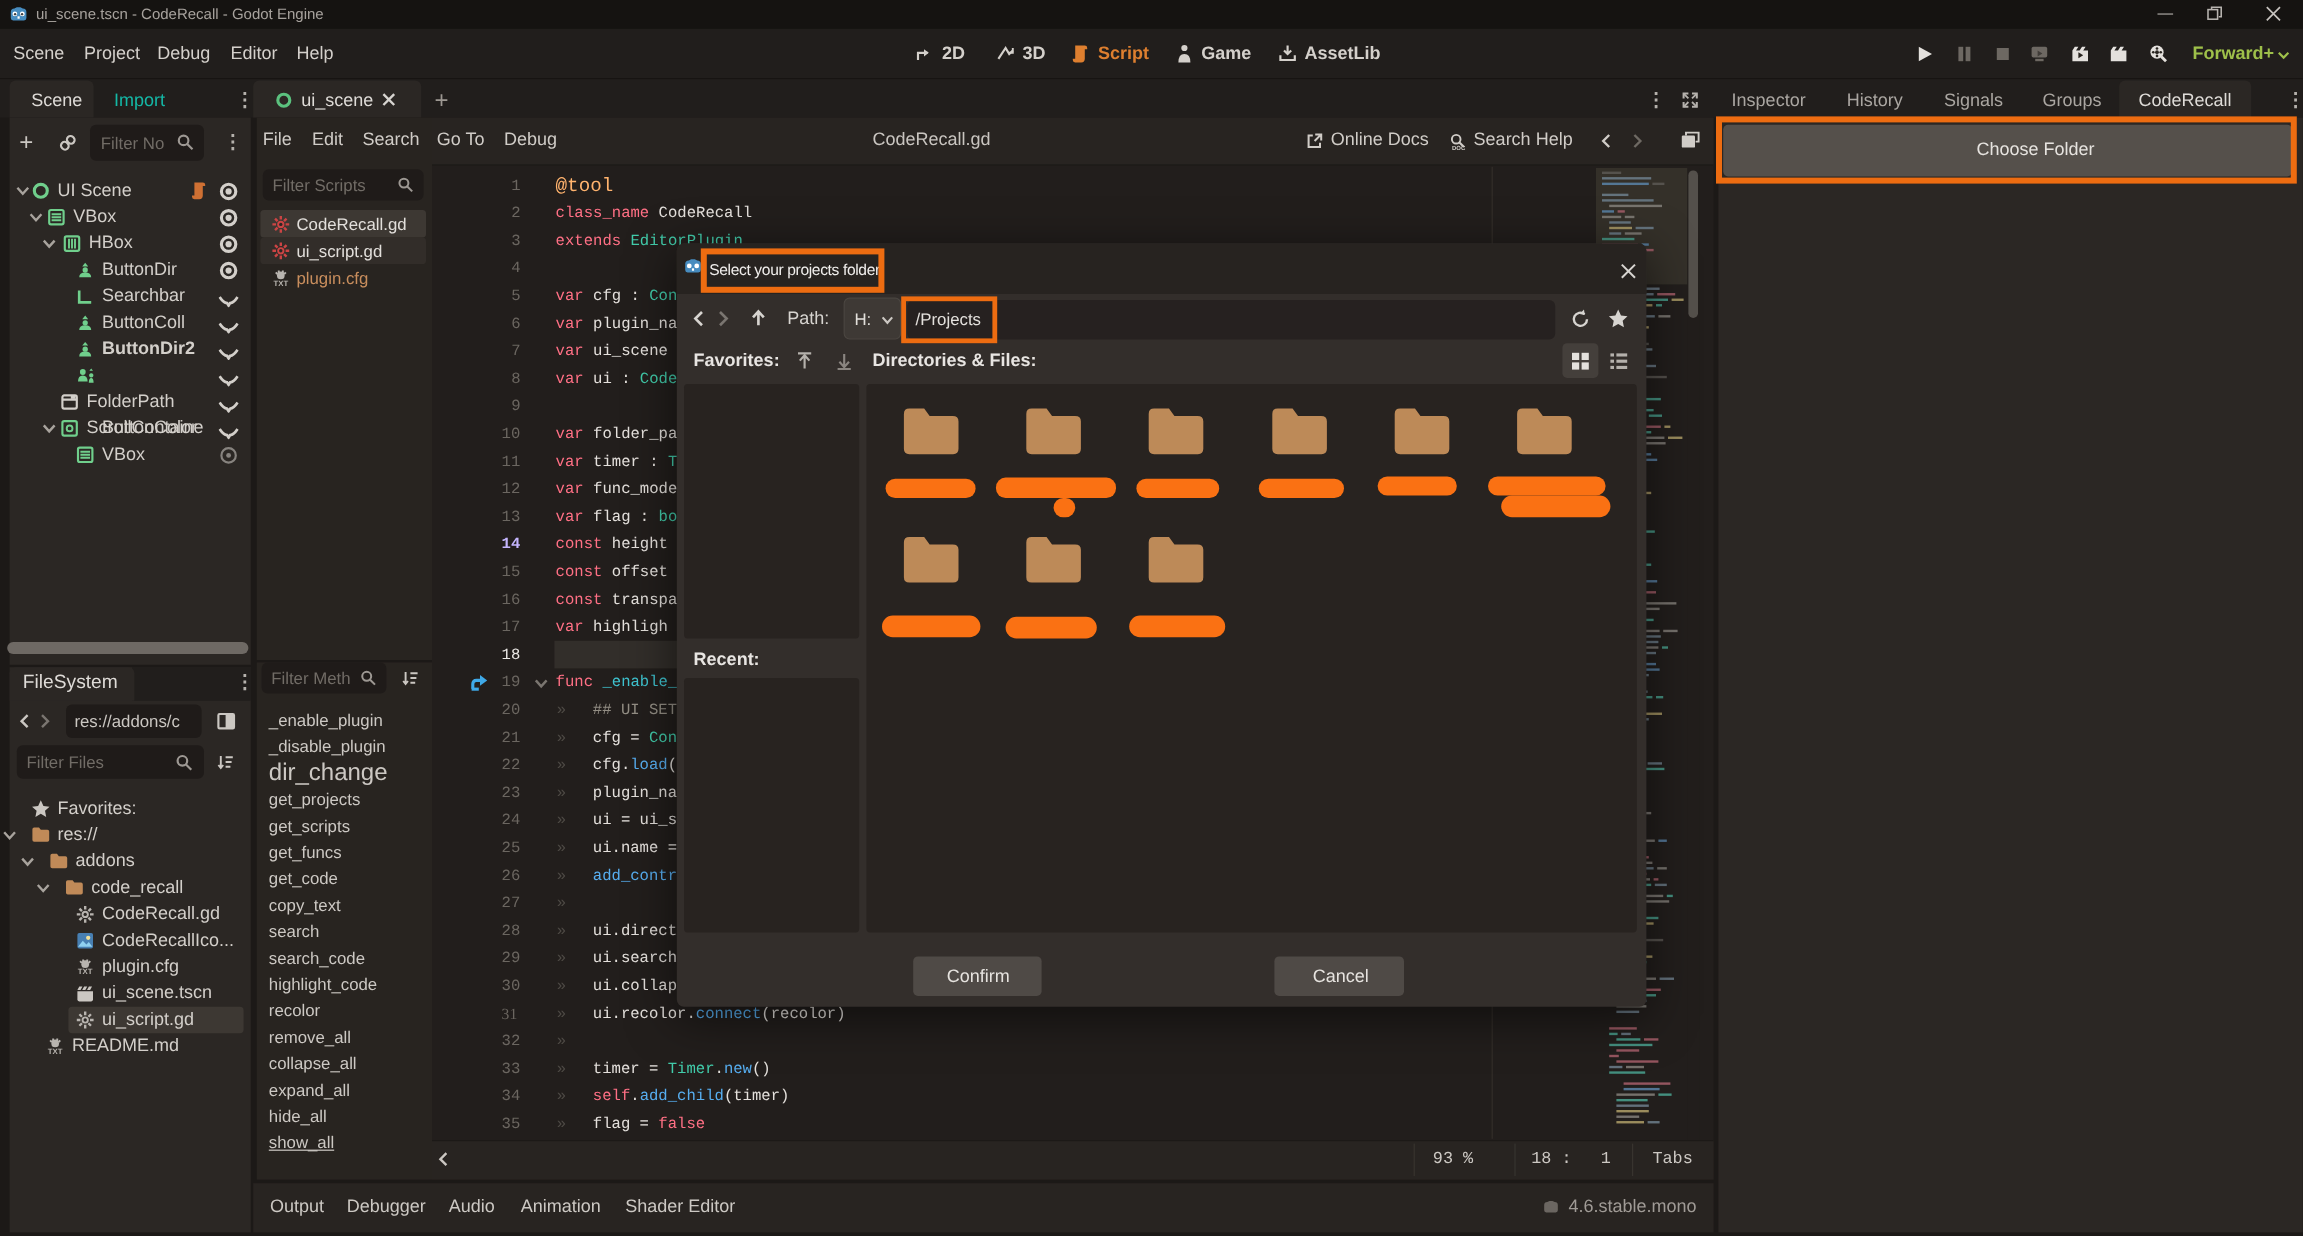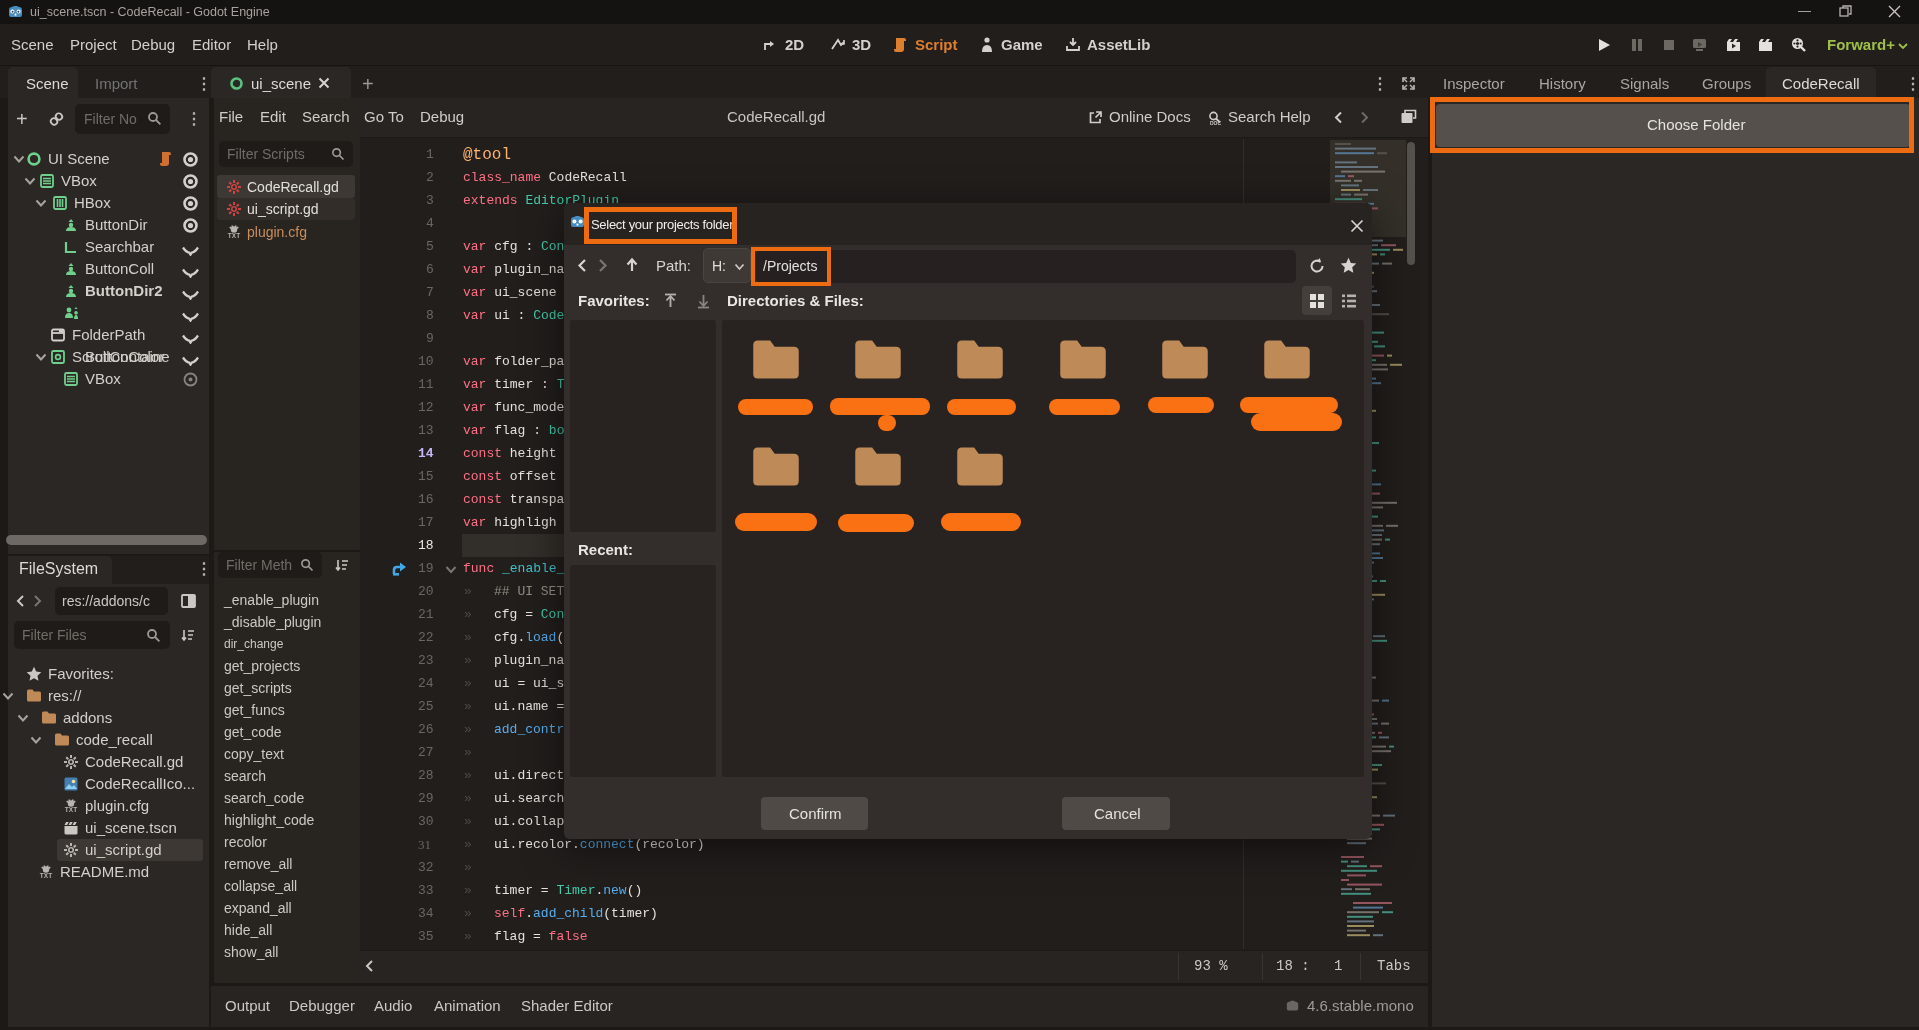--- a/index.html
+++ b/index.html
@@ -87,21 +87,21 @@
     <circle cx="10.6" cy="7.5" r="1.1" fill="#28241f"></circle>
     <path d="M11 11 L15 15" stroke="#e4e1dd" stroke-width="2.4"></path>
   </svg>
 <div class="abs" style="left:1827px;top:34px;font-size:15px;color:#9ec04a;font-weight:700;white-space:nowrap;line-height:22px;">Forward+</div>
 <svg class="abs" style="left:1897px;top:42px" width="12" height="8" viewBox="0 0 12 8">
     <path d="M2 2 L6 6 L10 2" fill="none" stroke="#9ec04a" stroke-width="1.8"></path>
   </svg>
 <div class="abs" style="left:0;top:66px;width:1919px;height:32px;background:#211e1c;"></div>
 <div class="abs" style="left:8px;top:67px;width:70px;height:31px;background:#2b2724;border-radius:5px 5px 0 0;"></div>
 <div class="abs" style="left:26px;top:73px;font-size:15px;color:#dedbd7;font-weight:400;white-space:nowrap;line-height:22px;">Scene</div>
-<div class="abs" style="left:95px;top:73px;font-size:15px;color:#737373;font-weight:400;white-space:nowrap;line-height:22px;">Import</div>
+<div class="abs" style="left:95px;top:73px;font-size:15px;color:#14b8a6;font-weight:400;white-space:nowrap;line-height:22px;">Import</div>
 <div class="abs" style="left:196px;top:72px;font-size:16px;color:#b5b1ac;font-weight:700;white-space:nowrap;line-height:24px;">⋮</div>
 <div class="abs" style="left:211px;top:67px;width:140px;height:31px;background:#2b2724;border-radius:5px 5px 0 0;"></div>
 <svg class="abs" style="left:229px;top:76px" width="15" height="15" viewBox="0 0 15 15">
     <circle cx="7.5" cy="7.5" r="5" fill="none" stroke="#5bc17e" stroke-width="2.6"></circle>
   </svg>
 <div class="abs" style="left:251px;top:73px;font-size:15px;color:#dedbd7;font-weight:400;white-space:nowrap;line-height:22px;">ui_scene</div>
 <svg class="abs" style="left:318px;top:77px" width="12" height="12" viewBox="0 0 12 12">
     <path d="M1.5 1.5 L10.5 10.5 M10.5 1.5 L1.5 10.5" stroke="#d7d4d0" stroke-width="2"></path>
   </svg>
 <div class="abs" style="left:362px;top:69px;font-size:20px;color:#9d9892;font-weight:400;white-space:nowrap;line-height:30px;">+</div>
@@ -383,35 +383,35 @@
 <svg class="abs" style="left:300px;top:558px" width="14" height="14" viewBox="0 0 15 15">
     <circle cx="6" cy="6" r="4" fill="none" stroke="#9d9893" stroke-width="1.8"></circle>
     <path d="M9 9 L13.4 13.4" stroke="#9d9893" stroke-width="1.8"></path>
   </svg>
 <svg class="abs" style="left:334px;top:558px" width="16" height="15" viewBox="0 0 16 15">
     <path d="M4 2 v10 M2 9.5 L4 12 L6 9.5" fill="none" stroke="#cbc7c2" stroke-width="1.6"></path>
     <path d="M8 3 h6 M8 7 h5 M8 11 h4" stroke="#cbc7c2" stroke-width="1.6"></path>
   </svg>
 <div class="abs" style="left:224px;top:590px;font-size:14px;color:#ccc8c3;font-weight:400;white-space:nowrap;line-height:21px;">_enable_plugin</div>
 <div class="abs" style="left:224px;top:612px;font-size:14px;color:#ccc8c3;font-weight:400;white-space:nowrap;line-height:21px;">_disable_plugin</div>
-<div class="abs" style="left:224px;top:634px;font-size:12px;color:#ccc8c3;font-weight:400;white-space:nowrap;line-height:21px;">dir_change</div>
+<div class="abs" style="left:224px;top:634px;font-size:20px;color:#ccc8c3;font-weight:400;white-space:nowrap;line-height:21px;">dir_change</div>
 <div class="abs" style="left:224px;top:656px;font-size:14px;color:#ccc8c3;font-weight:400;white-space:nowrap;line-height:21px;">get_projects</div>
 <div class="abs" style="left:224px;top:678px;font-size:14px;color:#ccc8c3;font-weight:400;white-space:nowrap;line-height:21px;">get_scripts</div>
 <div class="abs" style="left:224px;top:700px;font-size:14px;color:#ccc8c3;font-weight:400;white-space:nowrap;line-height:21px;">get_funcs</div>
 <div class="abs" style="left:224px;top:722px;font-size:14px;color:#ccc8c3;font-weight:400;white-space:nowrap;line-height:21px;">get_code</div>
 <div class="abs" style="left:224px;top:744px;font-size:14px;color:#ccc8c3;font-weight:400;white-space:nowrap;line-height:21px;">copy_text</div>
 <div class="abs" style="left:224px;top:766px;font-size:14px;color:#ccc8c3;font-weight:400;white-space:nowrap;line-height:21px;">search</div>
 <div class="abs" style="left:224px;top:788px;font-size:14px;color:#ccc8c3;font-weight:400;white-space:nowrap;line-height:21px;">search_code</div>
 <div class="abs" style="left:224px;top:810px;font-size:14px;color:#ccc8c3;font-weight:400;white-space:nowrap;line-height:21px;">highlight_code</div>
 <div class="abs" style="left:224px;top:832px;font-size:14px;color:#ccc8c3;font-weight:400;white-space:nowrap;line-height:21px;">recolor</div>
 <div class="abs" style="left:224px;top:854px;font-size:14px;color:#ccc8c3;font-weight:400;white-space:nowrap;line-height:21px;">remove_all</div>
 <div class="abs" style="left:224px;top:876px;font-size:14px;color:#ccc8c3;font-weight:400;white-space:nowrap;line-height:21px;">collapse_all</div>
 <div class="abs" style="left:224px;top:898px;font-size:14px;color:#ccc8c3;font-weight:400;white-space:nowrap;line-height:21px;">expand_all</div>
 <div class="abs" style="left:224px;top:920px;font-size:14px;color:#ccc8c3;font-weight:400;white-space:nowrap;line-height:21px;">hide_all</div>
-<div class="abs" style="left:224px;top:942px;font-size:14px;color:#ccc8c3;font-weight:400;white-space:nowrap;line-height:21px;">show_all</div>
+<div class="abs" style="left:224px;top:942px;font-size:14px;color:#ccc8c3;font-weight:400;white-space:nowrap;line-height:21px;text-decoration:underline;">show_all</div>
 <div class="abs" style="left:360px;top:98px;width:1068px;height:885px;background:#221e1c;"></div>
 <div class="abs" style="left:360px;top:98px;width:1068px;height:40px;background:#282421;border-bottom:1px solid #1c1917;"></div>
 <div class="abs" style="left:219px;top:106px;font-size:15px;color:#d0ccc7;font-weight:400;white-space:nowrap;line-height:22px;">File</div>
 <div class="abs" style="left:260px;top:106px;font-size:15px;color:#d0ccc7;font-weight:400;white-space:nowrap;line-height:22px;">Edit</div>
 <div class="abs" style="left:302px;top:106px;font-size:15px;color:#d0ccc7;font-weight:400;white-space:nowrap;line-height:22px;">Search</div>
 <div class="abs" style="left:364px;top:106px;font-size:15px;color:#d0ccc7;font-weight:400;white-space:nowrap;line-height:22px;">Go To</div>
 <div class="abs" style="left:420px;top:106px;font-size:15px;color:#d0ccc7;font-weight:400;white-space:nowrap;line-height:22px;">Debug</div>
 <div class="abs" style="left:727px;top:106px;font-size:15px;color:#c9c5c0;font-weight:400;white-space:nowrap;line-height:22px;">CodeRecall.gd</div>
 <svg class="abs" style="left:1088px;top:110px" width="15" height="15" viewBox="0 0 15 15">
     <path d="M6 3 H2.5 V12.5 H12 V9" fill="none" stroke="#d0ccc7" stroke-width="1.7"></path>

